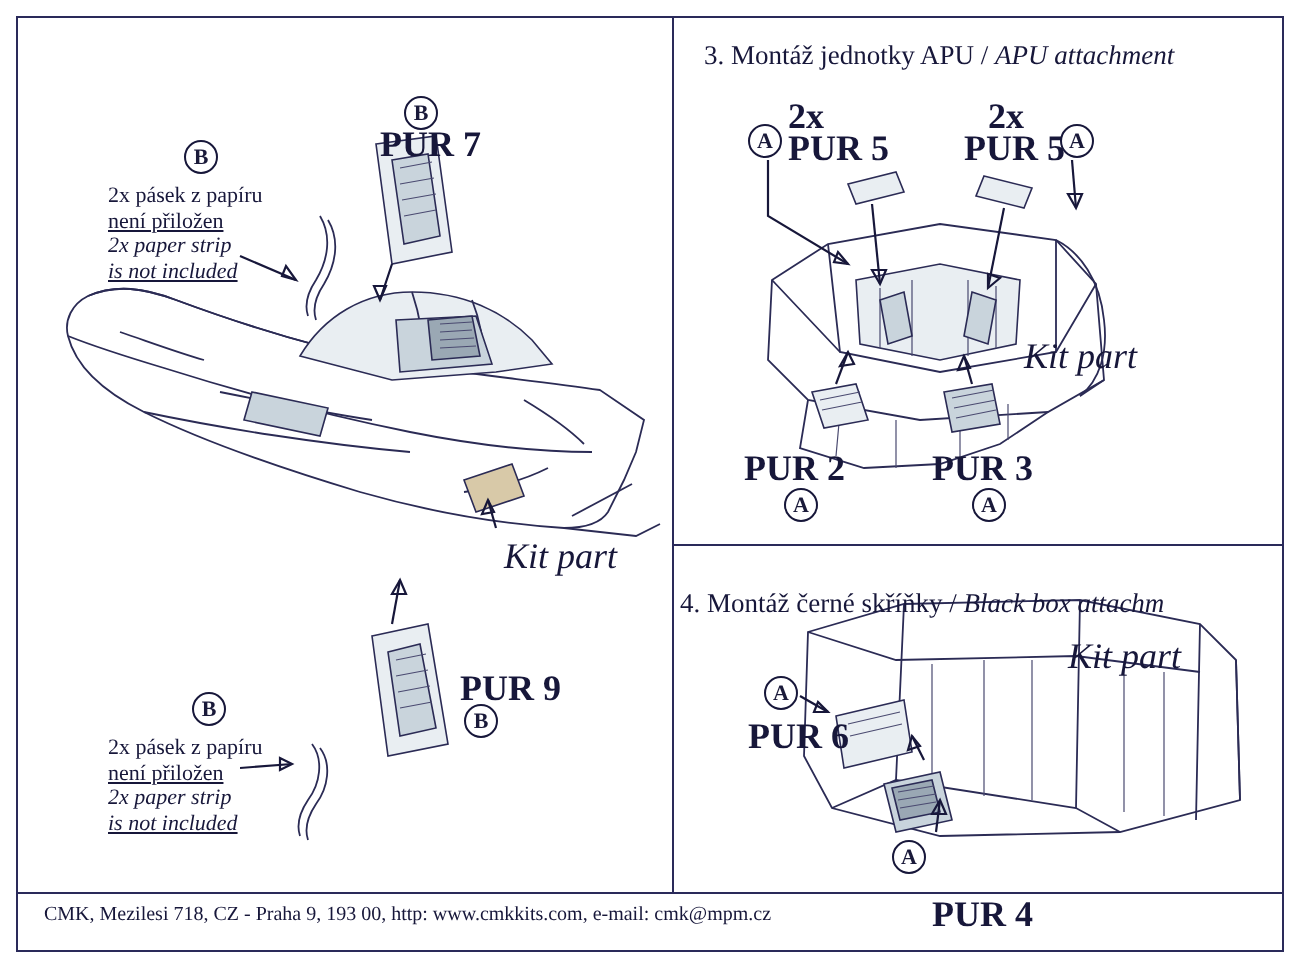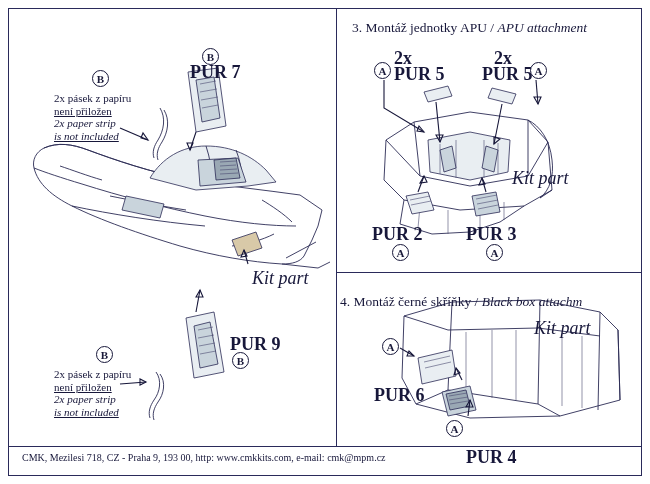--- a/index.html
+++ b/index.html
@@ -302,21 +302,21 @@
 
   <div class="label ital" style="left:512px; top:168px;">Kit part</div>
 
   <div class="label bold" style="left:372px; top:224px;text-align:right;">PUR 2</div>
   <div class="circ" style="left:392px; top:244px;">A</div>
 
   <div class="label bold" style="left:466px; top:224px;font-family:Liberation Serif, serif;">PUR 3</div>
   <div class="circ" style="left:486px; top:244px;">A</div>
 
   <div class="circ" style="left:382px; top:338px;">A</div>
-  <div class="label bold" style="left:374px; top:358px;margin-top:27px;">PUR 6</div>
+  <div class="label bold" style="left:374px; top:358px;">PUR 6</div>
 
   <div class="label ital" style="left:534px; top:318px;">Kit part</div>
 
   <div class="label bold" style="left:466px; top:447px;">PUR 4</div>
   <div class="circ" style="left:446px; top:420px;">A</div>
 
   <div class="footer">CMK, Mezilesi 718, CZ - Praha 9,  193 00, http: www.cmkkits.com, e-mail: cmk@mpm.cz</div>
 
 </div>
 

